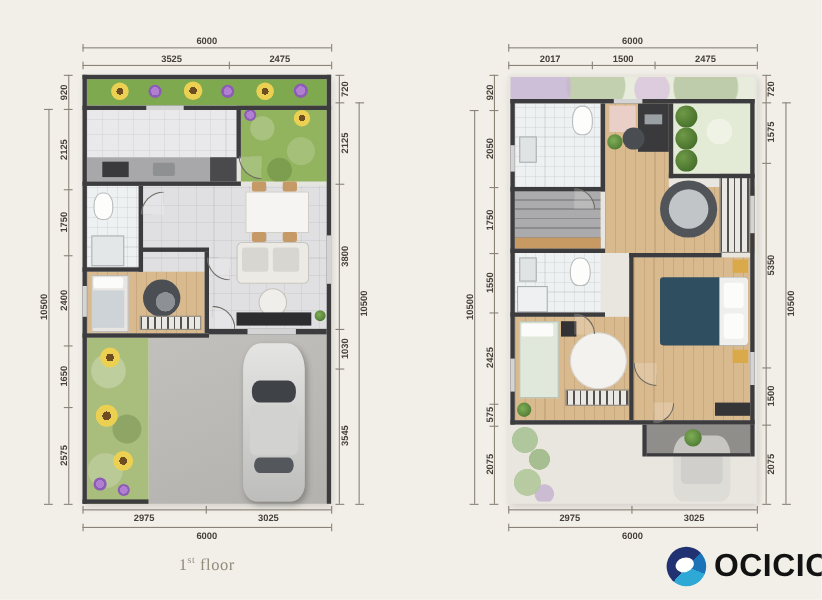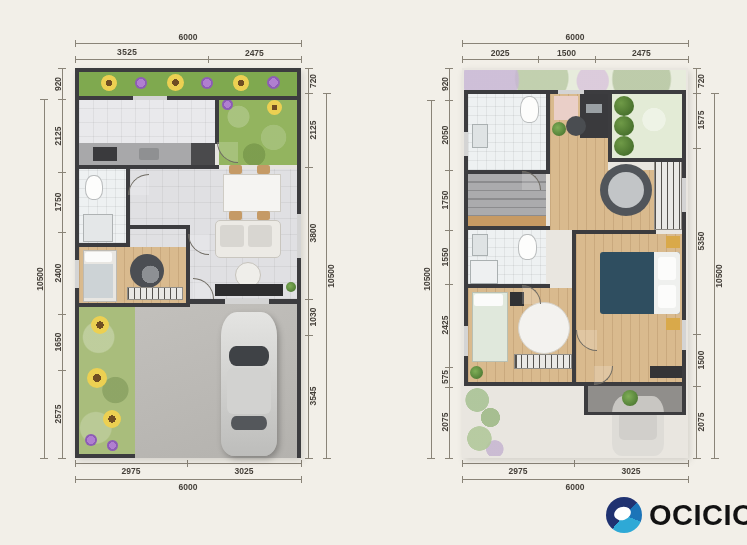--- a/index.html
+++ b/index.html
@@ -77,21 +77,21 @@
       <div class="dline top" style="left: 0px; width: 226px;"></div>
       <div class="dtick h top" style="left: 0px;"></div>
       <div class="dtick h top" style="left: 226px;"></div>
       <span class="dlab top" style="left: 113px;">6000</span>
     </div>
   <div class="dimstrip" style="left:75px;top:46px;width:226px;height:16px">
       <div class="dline top" style="left: 0px; width: 226px;"></div>
       <div class="dtick h top" style="left: 0px;"></div>
       <div class="dtick h top" style="left: 132.775px;"></div>
       <div class="dtick h top" style="left: 226px;"></div>
-      <span class="dlab top" style="left: 52px; font-family: Liberation Mono, monospace;">3525</span>
+      <span class="dlab top" style="left: 81px;">3525</span>
       <span class="dlab top" style="left: 179.387px;">2475</span>
     </div>
   <div class="dimstrip" style="left:75px;top:462px;width:226px;height:16px">
       <div class="dline bottom" style="left: 0px; width: 226px;"></div>
       <div class="dtick h bottom" style="left: 0px;"></div>
       <div class="dtick h bottom" style="left: 112.058px;"></div>
       <div class="dtick h bottom" style="left: 226px;"></div>
       <span class="dlab bottom" style="left: 56.0292px;">2975</span>
       <span class="dlab bottom" style="left: 169.029px;">3025</span>
     </div>
@@ -149,21 +149,21 @@
       <div class="dtick h top" style="left: 0px;"></div>
       <div class="dtick h top" style="left: 226px;"></div>
       <span class="dlab top" style="left: 113px;">6000</span>
     </div>
   <div class="dimstrip" style="left:462px;top:46px;width:226px;height:16px">
       <div class="dline top" style="left: 0px; width: 226px;"></div>
       <div class="dtick h top" style="left: 0px;"></div>
       <div class="dtick h top" style="left: 76.275px;"></div>
       <div class="dtick h top" style="left: 132.775px;"></div>
       <div class="dtick h top" style="left: 226px;"></div>
-      <span class="dlab top" style="left: 38.1375px;">2025</span>
+      <span class="dlab top" style="left: 38.1375px;">2017</span>
       <span class="dlab top" style="left: 104.525px;">1500</span>
       <span class="dlab top" style="left: 179.387px;">2475</span>
     </div>
   <div class="dimstrip" style="left:462px;top:462px;width:226px;height:16px">
       <div class="dline bottom" style="left: 0px; width: 226px;"></div>
       <div class="dtick h bottom" style="left: 0px;"></div>
       <div class="dtick h bottom" style="left: 112.058px;"></div>
       <div class="dtick h bottom" style="left: 226px;"></div>
       <span class="dlab bottom" style="left: 56.0292px;">2975</span>
       <span class="dlab bottom" style="left: 169.029px;">3025</span>
@@ -377,19 +377,23 @@
     <div class="win" style="left:2px;top:258px;width:4px;height:30px"></div>
     <div class="win" style="left:96px;top:22px;width:26px;height:4px"></div>
     <div class="win" style="left:2px;top:64px;width:4px;height:24px"></div>
 
     <div class="arc" style="left:60px;top:103px;width:18px;height:18px;transform:rotate(180deg)"></div>
     <div class="arc" style="left:114px;top:262px;width:20px;height:20px"></div>
     <div class="arc" style="left:132px;top:298px;width:18px;height:18px;transform:rotate(270deg)"></div>
     <div class="arc" style="left:60px;top:217px;width:18px;height:18px;transform:rotate(180deg)"></div>
   </div>
 
+  <div class="floor-label" style="left:75px;top:504px">
+    <span>1</span><sup>st</sup>
+    <span>floor</span>
+  </div>
 
   <div class="logo" style="left:606px;top:497px">
     <div class="logo-icon"></div>
     <div class="logo-text">OCICIO</div>
   </div>
 
 </div>
 
 </body></html>

